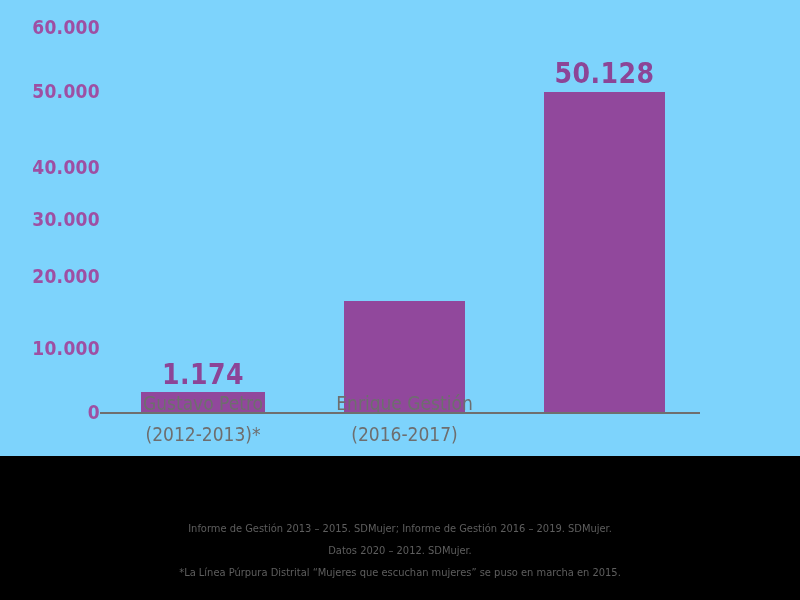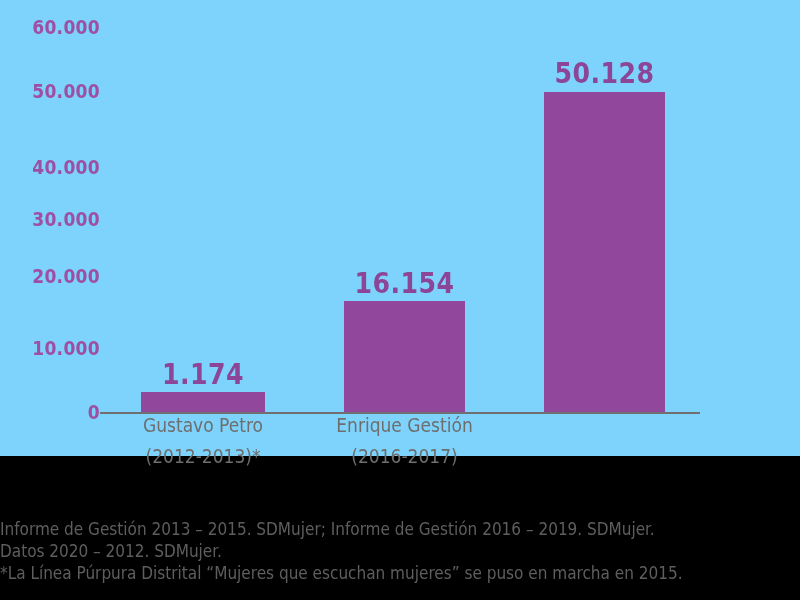--- a/index.html
+++ b/index.html
@@ -91,21 +91,21 @@
     font-weight: 700;
     line-height: 1;
     white-space: nowrap;
     letter-spacing: 0.5px;
   }
 
   
   #cat-labels {
     position: absolute;
     left: 100px;
-    top: 416px;
+    top: 394px;
     width: 600px;
     height: 80px;
     text-decoration: underline;
   }
   .cat {
     position: absolute;
     top: 0;
     text-align: center;
     color: #6E6E6E;
     font-size: 19px;
@@ -120,22 +120,23 @@
     margin-top: 12px;
     white-space: nowrap;
   }
 
   
   #footer {
     position: absolute;
     left: 0;
     top: 518px;
     width: 800px;
+    text-align: center;
     color: #5E5E5E;
-    font-size: 17px;
+    font-size: 11px;
     line-height: 22px;
   }
   #footer .fline {
     display: block;
     white-space: nowrap;
   }
 </style>
 </head>
 <body>
 
@@ -156,21 +157,20 @@
     <div id="x-axis-line"></div>
 
     <div id="bars-layer">
 
       <div class="bar-group" style="left:41px; width:124px;">
         <div class="bar-value" style="bottom:24px;">1.174</div>
         <div class="bar-rect" style="height:20px;"></div>
       </div>
 
       <div class="bar-group" style="left:244px; width:121px;">
-        <div class="bar-value" style="bottom:115px;">16.154</div>
         <div class="bar-rect" style="height:111px;"></div>
       </div>
 
       <div class="bar-group" style="left:444px; width:121px;">
         <div class="bar-value" style="bottom:325px;">50.128</div>
         <div class="bar-rect" style="height:320px;"></div>
       </div>
 
     </div>
 

